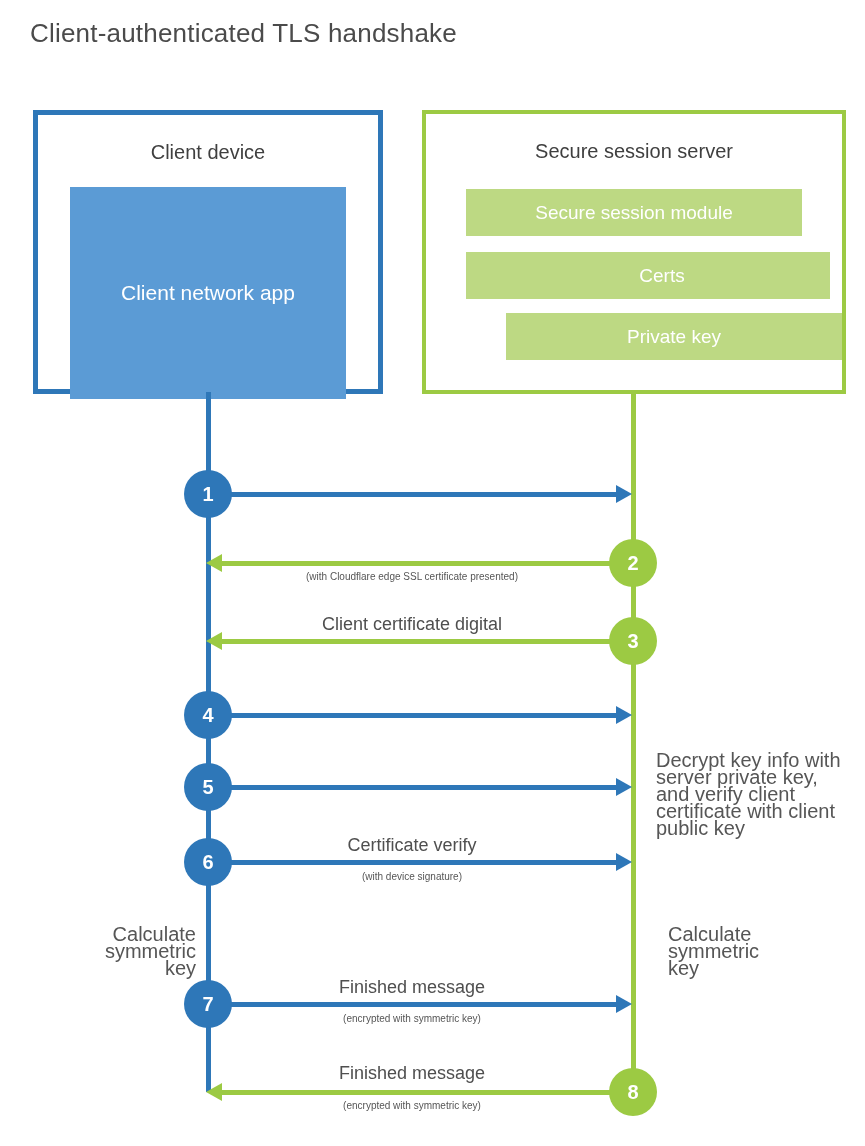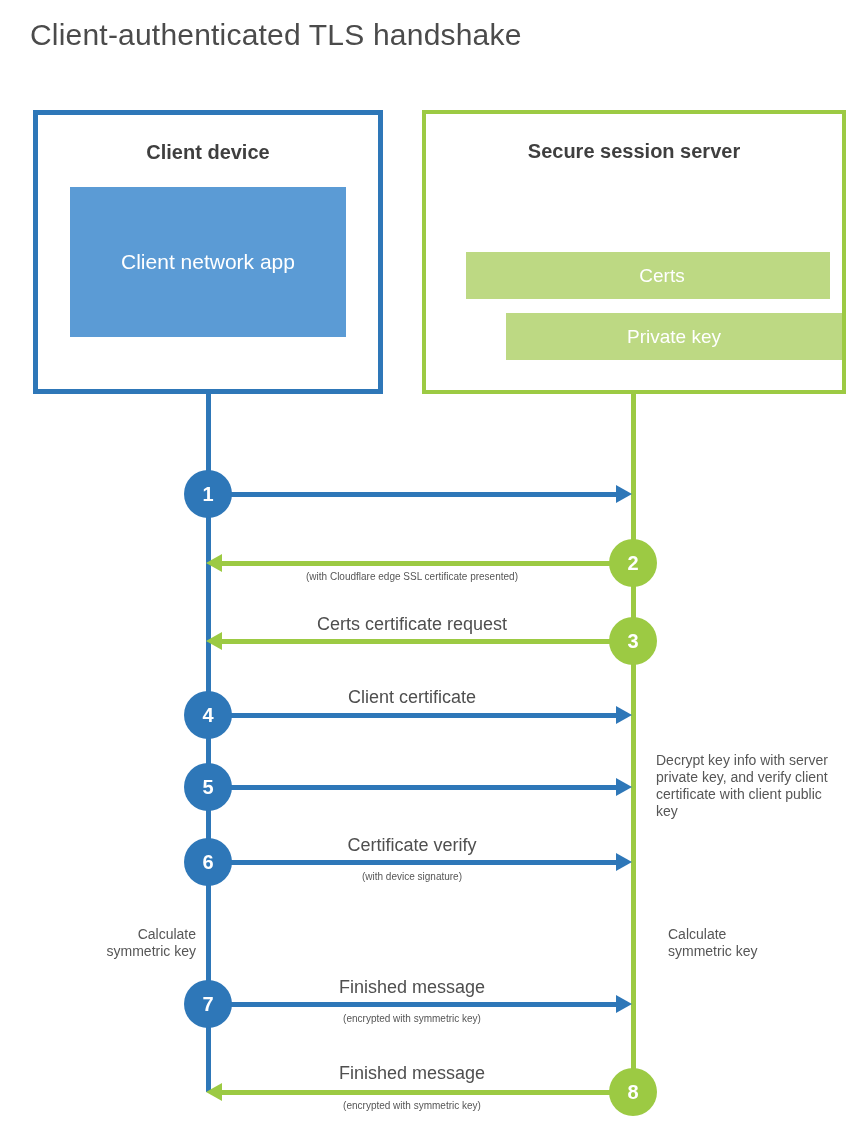--- a/index.html
+++ b/index.html
@@ -2,34 +2,34 @@
 <html><head>
 <meta charset="utf-8">
 <style>
   html,body { margin:0; padding:0; background:#ffffff; }
   #canvas {
     position:relative; width:865px; height:1146px; background:#ffffff;
     font-family:"Liberation Sans", sans-serif; overflow:hidden;
   }
   .page-title {
     position:absolute; left:30px; top:18px; margin:0;
-    font-size:30px; font-weight:400; color:#4b4b4b; letter-spacing:0.2px;
+    font-size:26px; font-weight:400; color:#4b4b4b; letter-spacing:0.2px;
   }
   
   .actor-box { position:absolute; box-sizing:border-box; background:#ffffff; }
   .box-client { left:33px; top:110px; width:350px; height:284px; border:5px solid #2e77b8; }
   .box-server { left:422px; top:110px; width:424px; height:284px; border:4px solid #9cca43; }
   .actor-title {
     position:absolute; left:0; right:0; text-align:center;
-    font-size:20px; font-weight:700; color:#3f3f3f;
+    font-size:20px; font-weight:400; color:#3f3f3f;
   }
   .box-client .actor-title { top:26px; }
   .box-server .actor-title { top:26px; }
   .client-app {
-    position:absolute; left:32px; top:72px; width:276px; height:150px;
+    position:absolute; left:32px; top:72px; width:276px; height:212px;
     background:#5b9bd5; display:flex; align-items:center; justify-content:center;
   }
   .client-app span {
     color:#ffffff; font-size:21px; line-height:1.32; text-align:center; max-width:180px; display:block;
   }
   .module-bar {
     position:absolute; left:40px; width:336px; height:47px; background:#bdd983;
     display:flex; align-items:center; justify-content:center;
     color:#ffffff; font-size:19px;
   }
@@ -56,63 +56,63 @@
   
   .msg-label {
     position:absolute; left:212px; width:400px; text-align:center;
     font-size:18px; color:#4f4f4f; z-index:2;
   }
   .msg-sub {
     position:absolute; left:212px; width:400px; text-align:center;
     font-size:10px; color:#565656; z-index:2;
   }
   
-  .side-note { position:absolute; font-size:14px; line-height:17px; color:#565656; }
+  .side-note { position:absolute; font-size:20px; line-height:17px; color:#565656; }
   .note-decrypt { left:656px; top:752px; width:185px; text-align:left; }
   .note-calc-left { left:86px; top:926px; width:110px; text-align:right; }
   .note-calc-right { left:668px; top:926px; width:110px; text-align:left; }
 </style>
 </head>
 <body>
 
 <div id="canvas">
 
   <h1 class="page-title">Client-authenticated TLS handshake</h1>
 
   <div class="actor-box box-client">
     <div class="actor-title">Client device</div>
     <div class="client-app">
       <span>Client network app</span>
     </div>
   </div>
 
   <div class="actor-box box-server">
     <div class="actor-title">Secure session server</div>
+    <div class="module-bar" style="top:75px;">Secure session module</div>
     <div class="module-bar" style="top:138px;padding-left:28px;">Certs</div>
     <div class="module-bar" style="top:199px;margin-left:40px;">Private key</div>
   </div>
 
   <div class="lifeline ll-client"></div>
   <div class="lifeline ll-server"></div>
 
   <div class="shaft shaft-blue" style="left:230px; top:492px; width:386px;"></div>
   <div class="head head-right" style="left:616px; top:485px;"></div>
   <div class="step step-blue" style="left:184px; top:470px;">1</div>
 
   <div class="shaft shaft-green" style="left:222px; top:561px; width:389px;"></div>
   <div class="head head-left" style="left:206px; top:554px;"></div>
   <div class="msg-sub" style="top:571px;">(with Cloudflare edge SSL certificate presented)</div>
   <div class="step step-green" style="left:609px; top:539px;">2</div>
 
-  <div class="msg-label" style="top:614px;">Certs certificate request</div>
+  <div class="msg-label" style="top:614px;">Client certificate digital</div>
   <div class="shaft shaft-green" style="left:222px; top:639px; width:389px;"></div>
   <div class="head head-left" style="left:206px; top:632px;"></div>
   <div class="step step-green" style="left:609px; top:617px;">3</div>
 
-  <div class="msg-label" style="top:687px;">Client certificate</div>
   <div class="shaft shaft-blue" style="left:230px; top:713px; width:386px;"></div>
   <div class="head head-right" style="left:616px; top:706px;"></div>
   <div class="step step-blue" style="left:184px; top:691px;">4</div>
 
   <div class="shaft shaft-blue" style="left:230px; top:785px; width:386px;"></div>
   <div class="head head-right" style="left:616px; top:778px;"></div>
   <div class="step step-blue" style="left:184px; top:763px;">5</div>
 
   <div class="msg-label" style="top:835px;">Certificate verify</div>
   <div class="shaft shaft-blue" style="left:230px; top:860px; width:386px;"></div>

